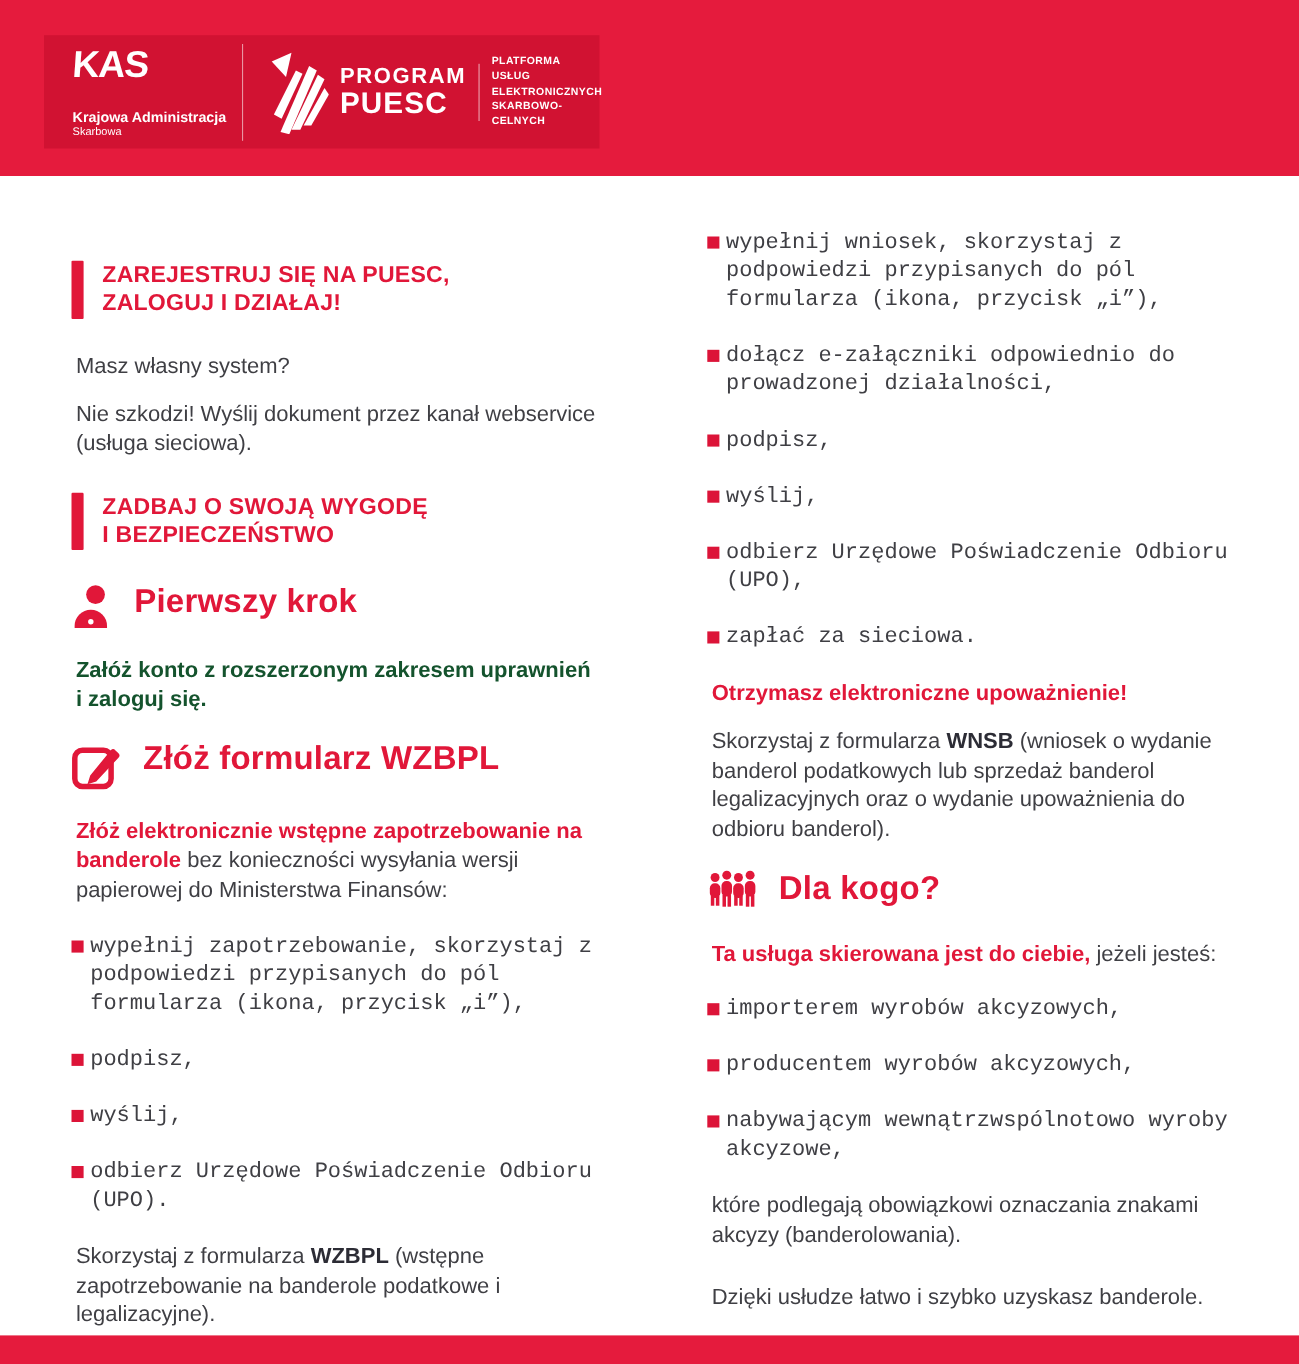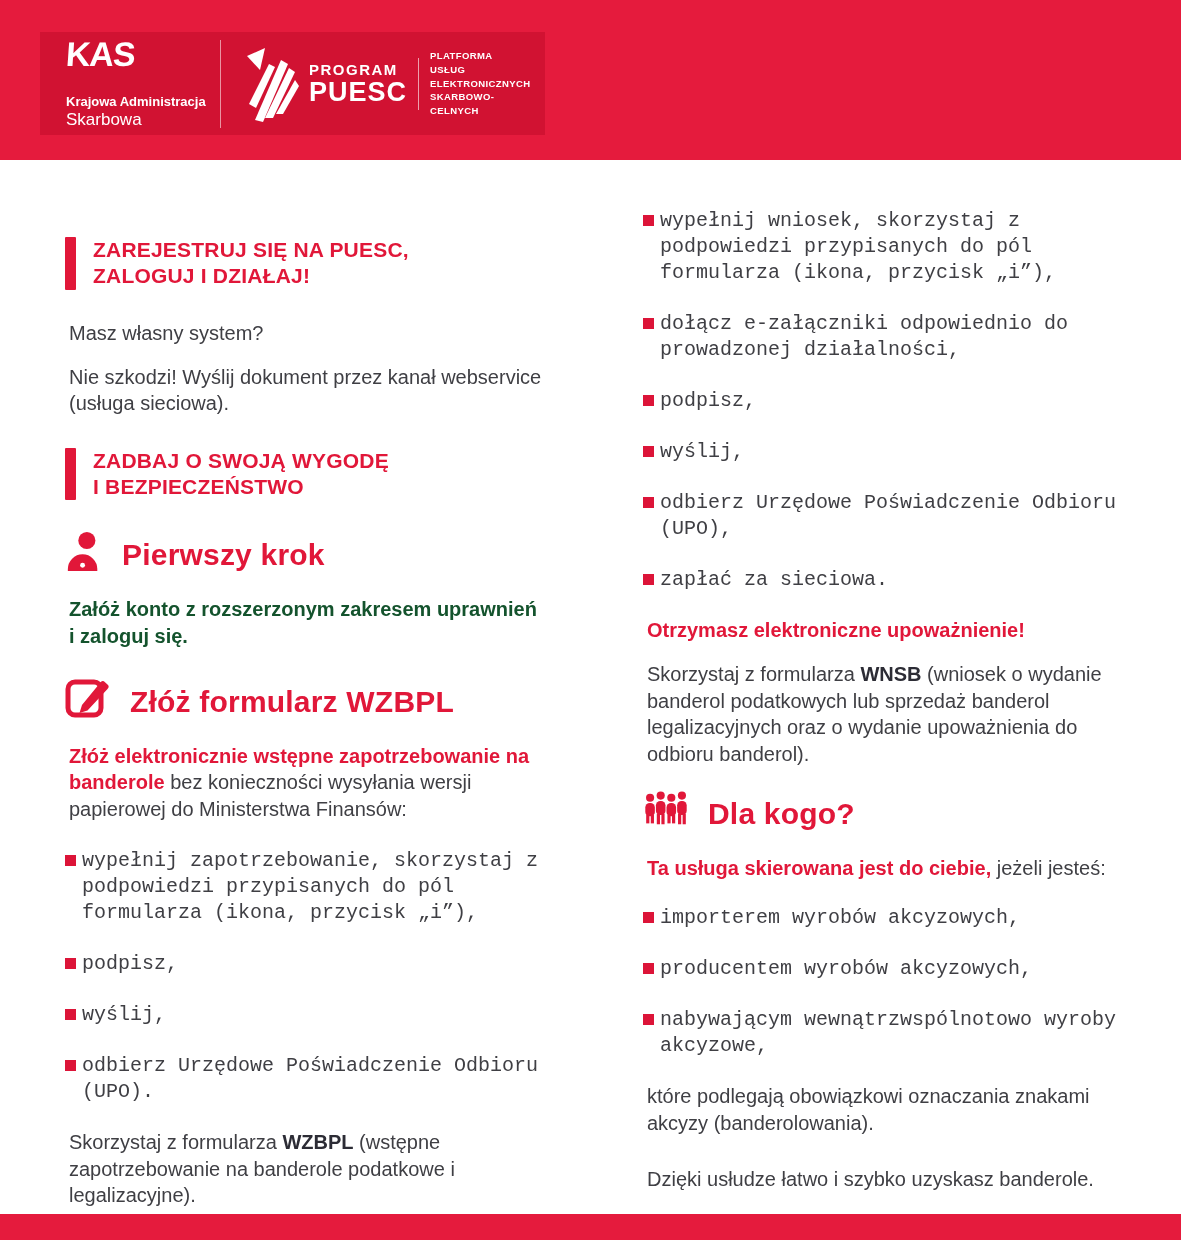--- a/index.html
+++ b/index.html
@@ -12,40 +12,40 @@
     width:1181px;height:1240px;position:relative;overflow:hidden;background:#fff;
     font-family:"Liberation Sans","DejaVu Sans",sans-serif;color:var(--body-text);
   }
   
   .header-band{position:absolute;top:0;left:0;width:1181px;height:160px;background:var(--band-red);}
   .logo-box{position:absolute;top:32px;left:40px;width:505px;height:103px;background:var(--box-red);
     display:flex;align-items:center;padding:0 18px 0 26px;}
   .kas{color:#fff;width:150px;flex:none;}
   .kas-glyph{font-size:34px;font-weight:800;letter-spacing:-1px;line-height:1;transform:skewX(-4deg);display:inline-block;}
   .kas-line1{font-size:13px;font-weight:700;margin-top:23px;white-space:nowrap;}
-  .kas-line2{font-size:17px;font-weight:400;margin-top:1px;}
+  .kas-line2{font-size:10px;font-weight:400;margin-top:1px;}
   .logo-divider{width:1px;height:88px;background:rgba(255,255,255,.55);margin:0 22px 0 4px;flex:none;}
   .puesc-mark{flex:none;margin-right:10px;display:block;}
   .puesc-text{color:#fff;flex:none;line-height:1;}
-  .program{font-size:15px;font-weight:800;letter-spacing:1.5px;}
+  .program{font-size:20px;font-weight:800;letter-spacing:1.5px;}
   .puesc{font-size:27px;font-weight:800;letter-spacing:1px;margin-top:2px;}
   .puesc-divider{width:1px;height:52px;background:rgba(255,255,255,.6);margin:0 11px;flex:none;}
   .tagline{color:#fff;font-size:9.5px;font-weight:700;line-height:1.45;letter-spacing:.4px;}
   
   .footer-band{position:absolute;left:0;bottom:0;width:1181px;height:26px;background:var(--band-red);}
   
   .content{position:absolute;top:160px;left:0;width:1181px;display:flex;padding:46px 0 0 65px;}
   .col-left{width:484px;margin-right:94px;flex:none;}
   .col-right{width:492px;flex:none;}
   .doc-title{display:flex;align-items:center;gap:17px;color:var(--heading-dark);
     font-size:26px;font-weight:800;letter-spacing:.2px;}
   .cap-section{display:flex;gap:17px;margin-top:31px;}
   .cap-bar{width:11px;background:var(--accent-red);flex:none;border-radius:1px;}
   .cap-text{color:var(--accent-red);font-size:21px;font-weight:800;line-height:1.25;letter-spacing:.2px;}
-  .sub-head{display:flex;align-items:flex-end;gap:19px;color:var(--accent-red);
+  .sub-head{display:flex;align-items:flex-start;gap:19px;color:var(--accent-red);
     font-size:30px;font-weight:800;letter-spacing:.2px;}
   .icon{display:inline-flex;flex:none;color:var(--accent-red);}
   p{font-size:20px;line-height:1.32;margin:4px;}
   .mt-sm{margin-top:18px;} .mt-md{margin-top:24px;} .mt-lg{margin-top:30px;}
   .bold-dark{font-weight:700;color:#14532d;}
   .red-bold{color:var(--accent-red);font-weight:700;}
   .b{font-weight:700;color:#2c2c35;}
   ul.bullets{list-style:none;padding:0;margin:26px 0 0 0;}
   ul.bullets li{display:flex;gap:6px;font-size:20px;line-height:1.3;margin-bottom:25px;font-family:Liberation Mono, monospace;}
   ul.bullets li:last-child{margin-bottom:0;}

